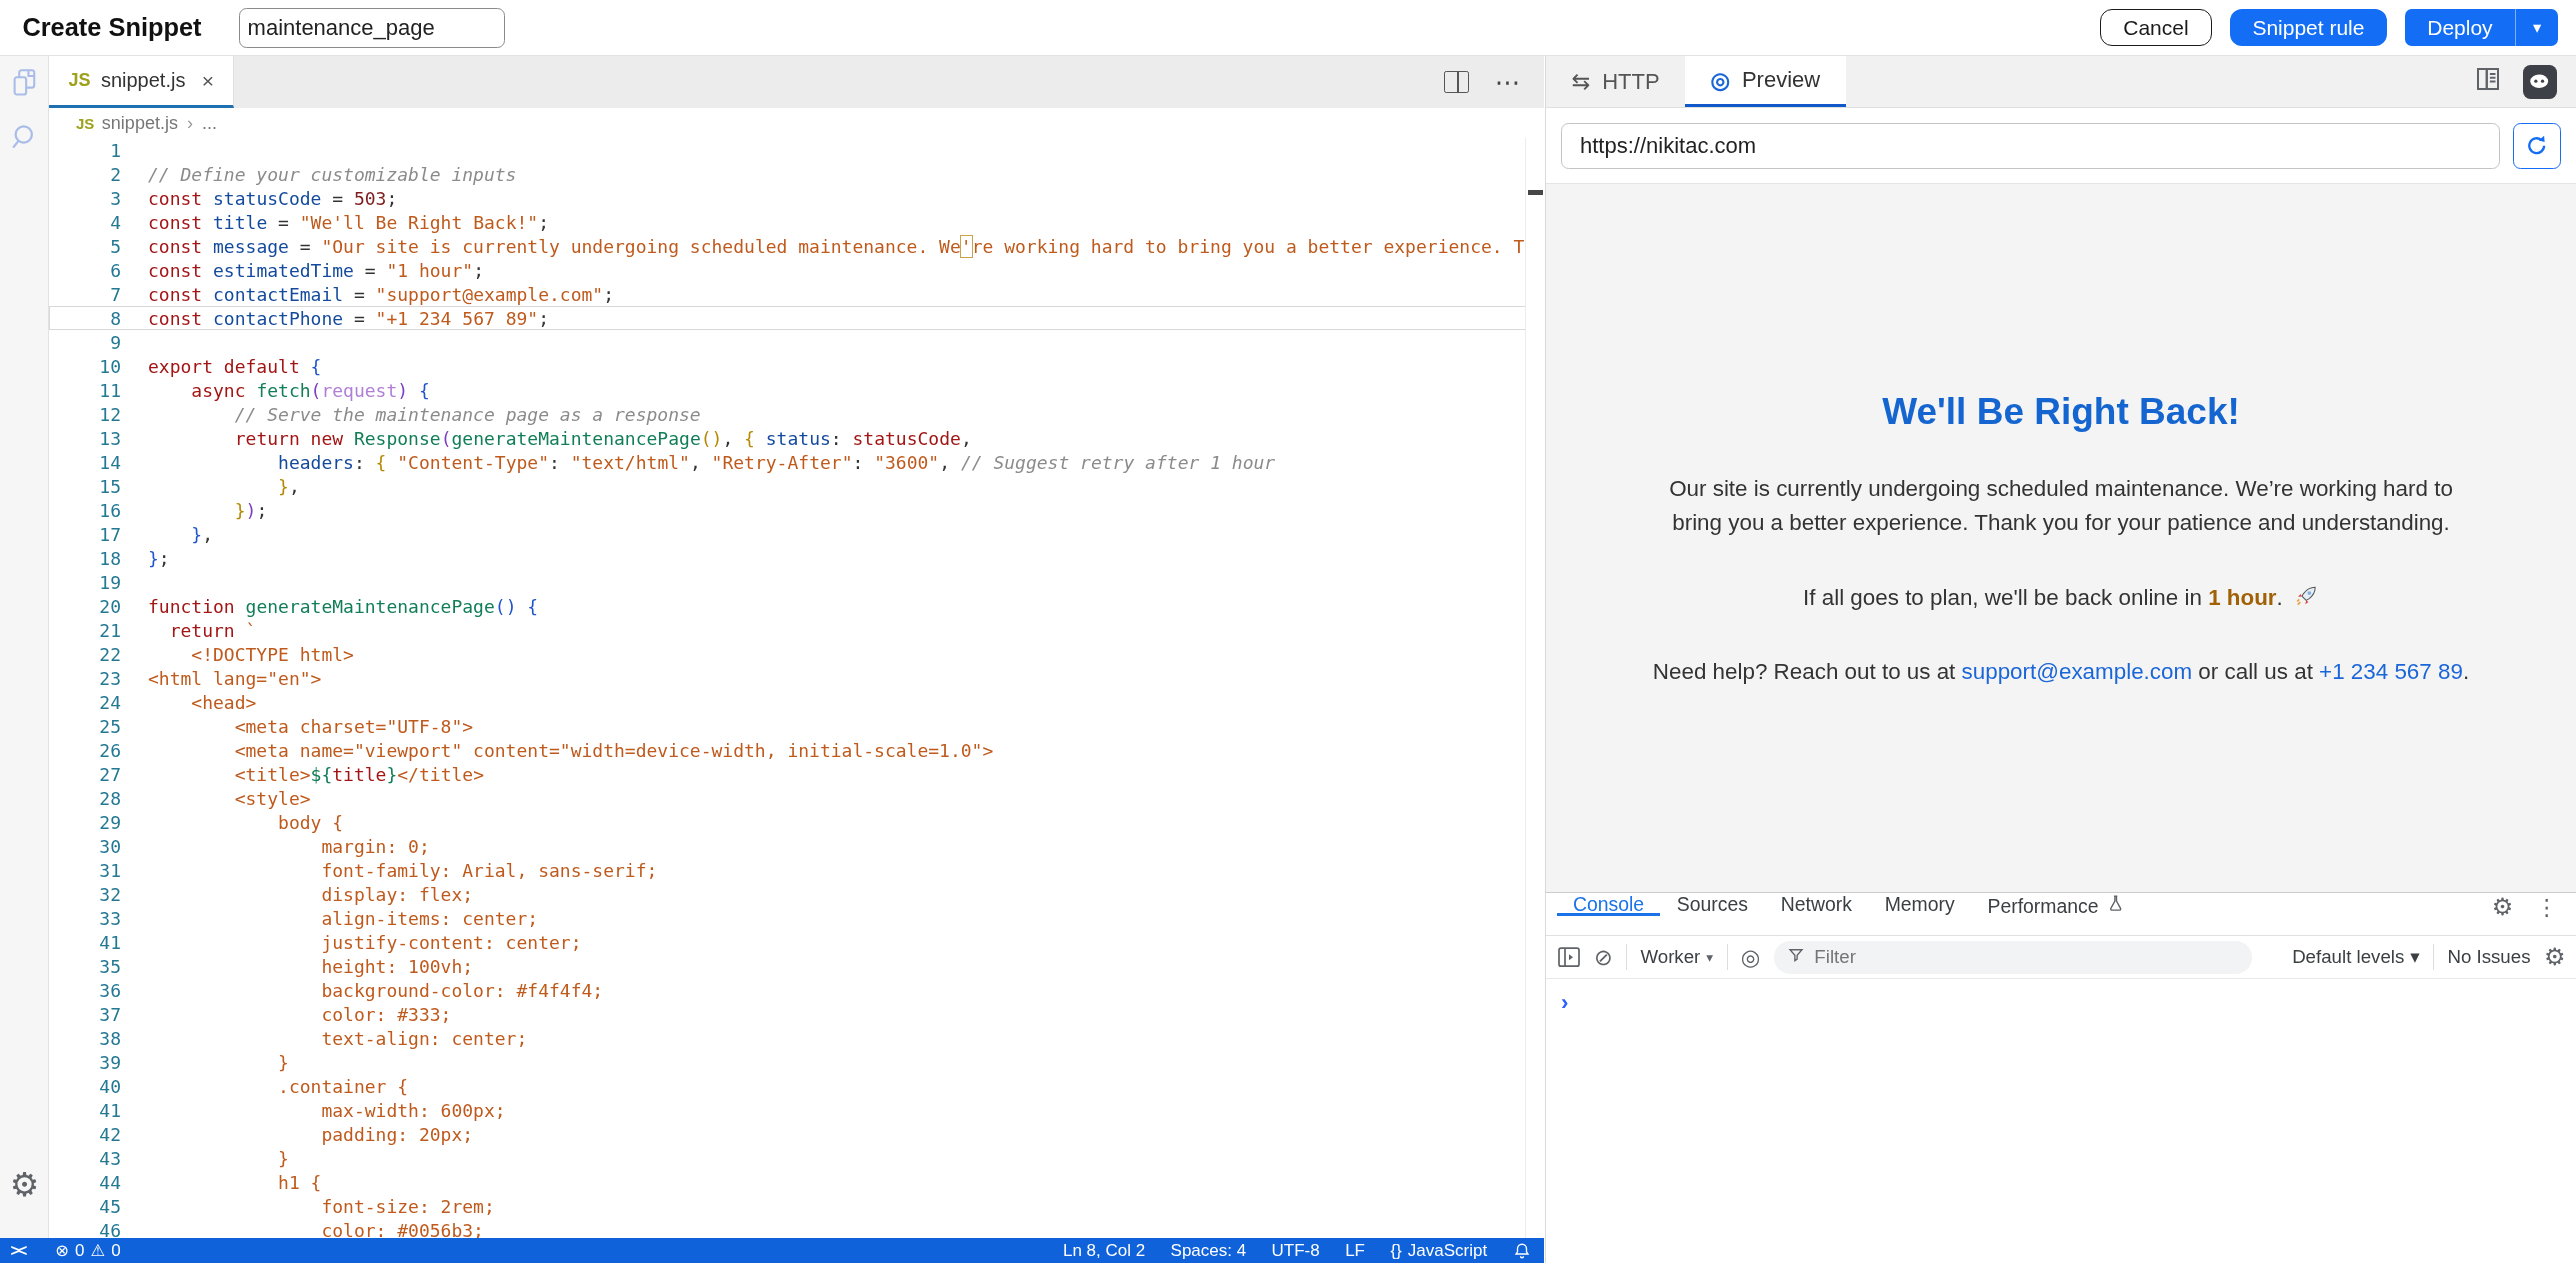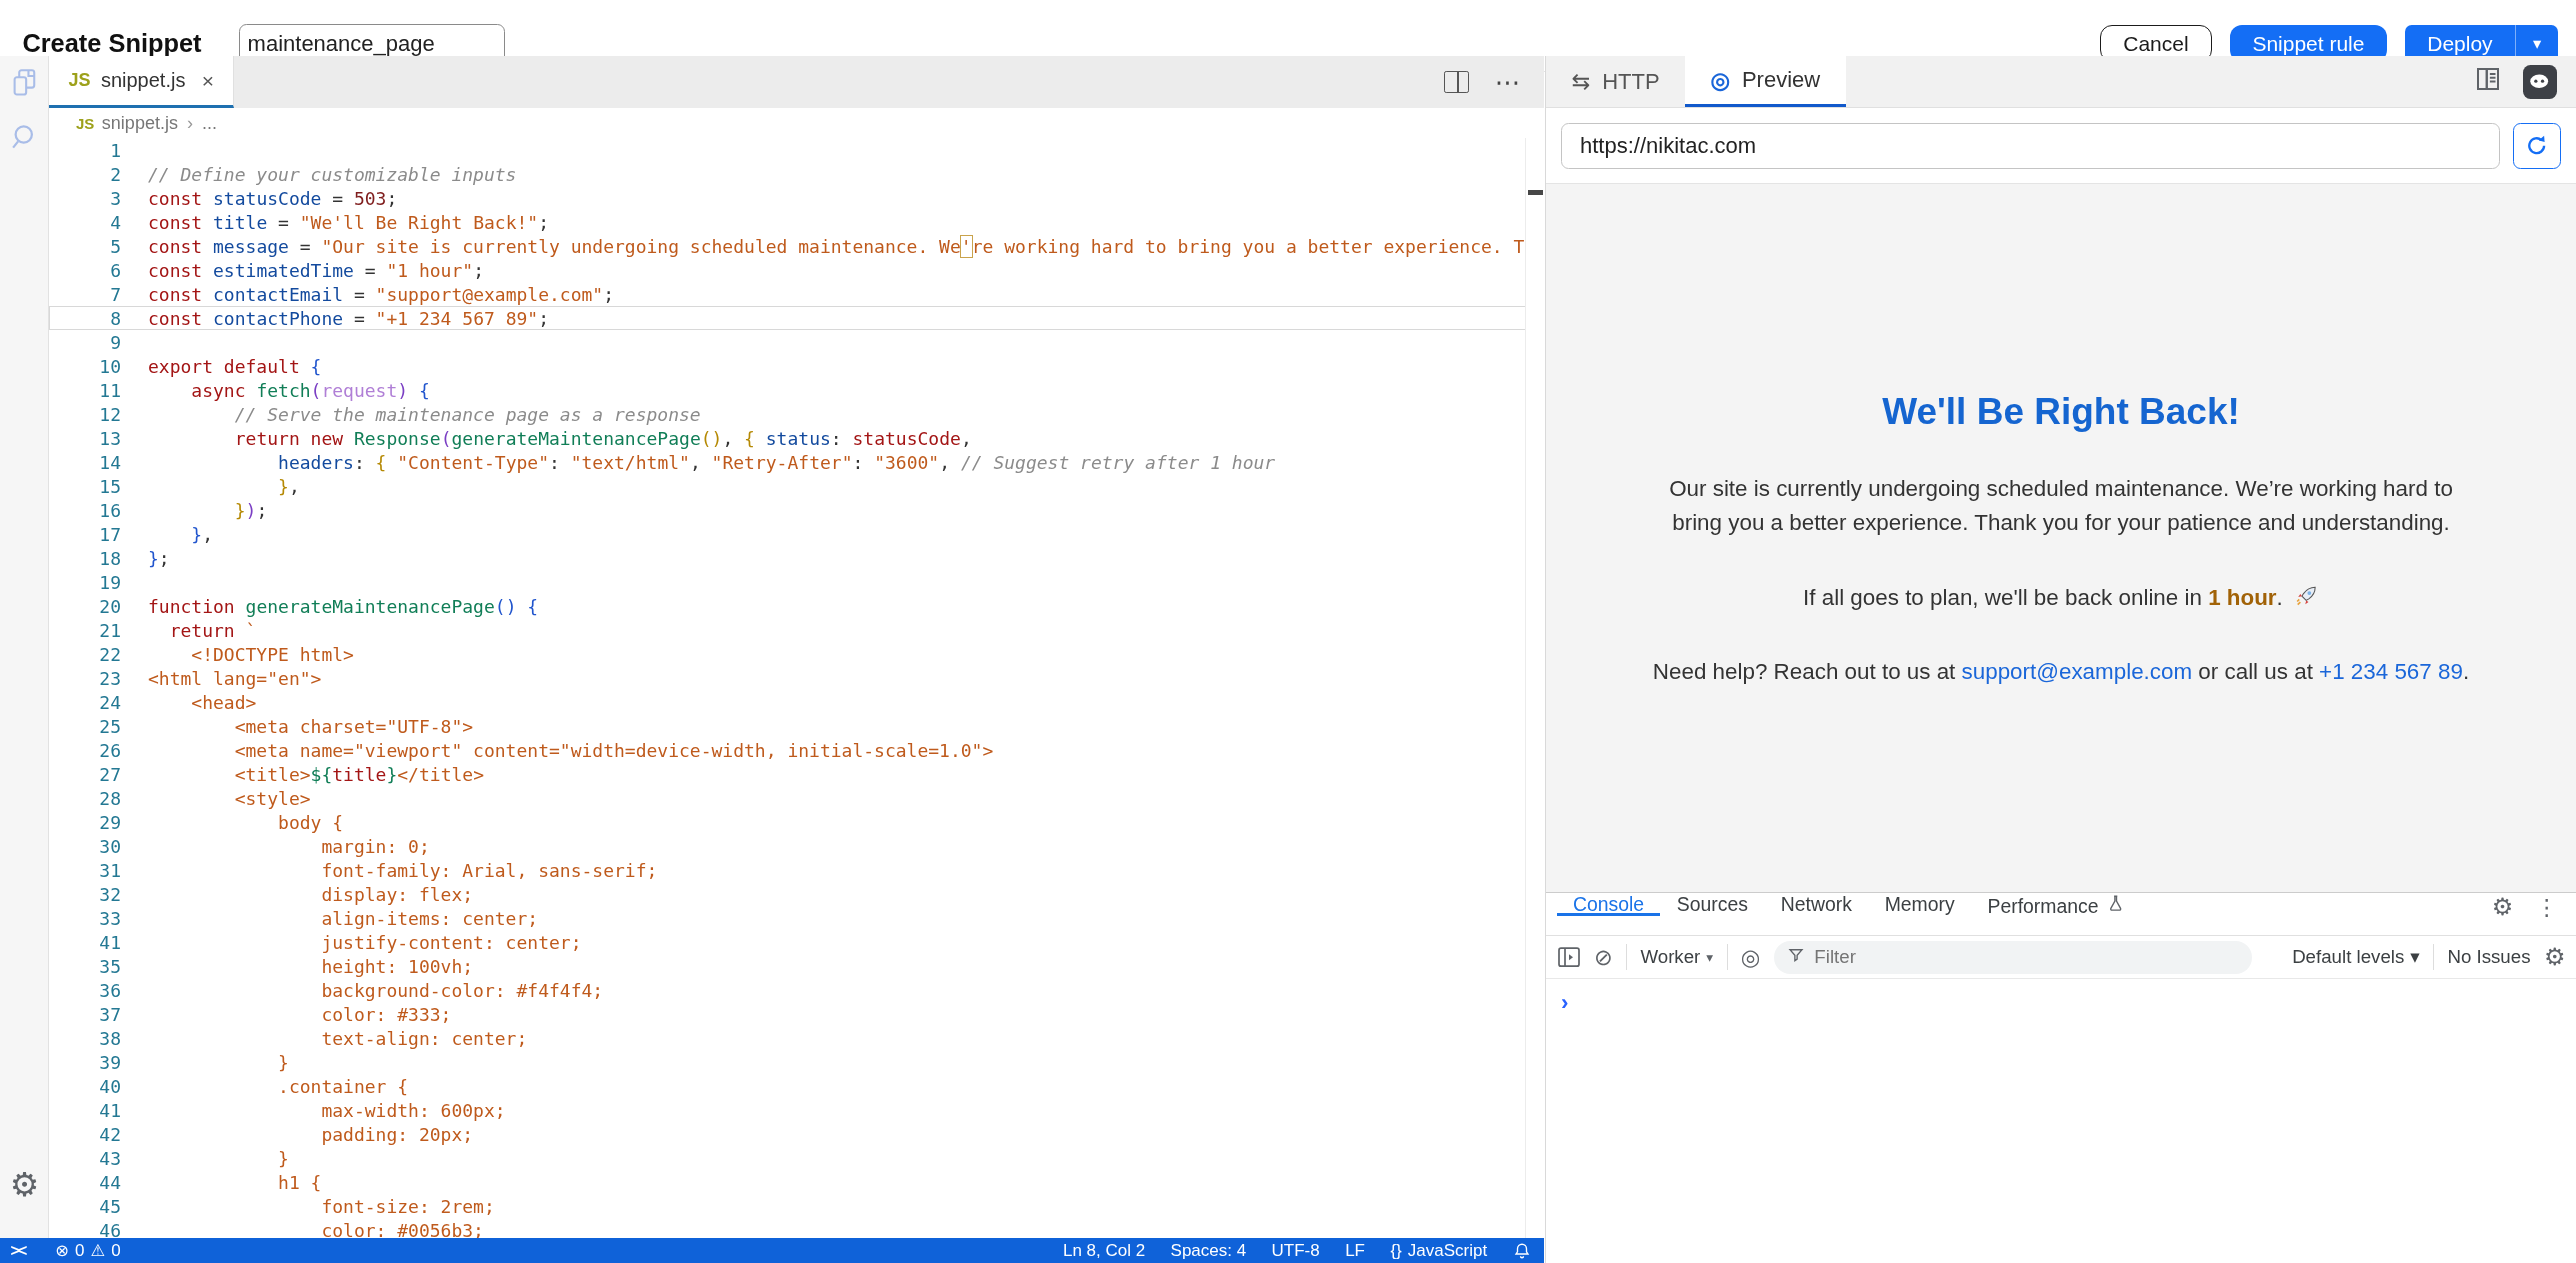--- a/index.html
+++ b/index.html
@@ -1,20 +1,20 @@
 <!DOCTYPE html>
 <html style="font-size:12px"><head>
 <meta charset="utf-8">
 <style>
   * { margin:0; padding:0; box-sizing:border-box; }
   html,body { width:2576px; height:1263px; font-family:"Liberation Sans", sans-serif; background:#fff; overflow:hidden; }
   body { position:relative; font-size:21px; color:#222; }
 
   
-  .topbar { position:absolute; left:0; top:16px; width:2576px; height:56px; background:#fff; border-bottom:0.7px solid #e3e3e3; display:flex; align-items:center; }
+  .topbar { position:absolute; left:0; top:0; width:2576px; height:56px; background:#fff; border-bottom:0.7px solid #e3e3e3; display:flex; align-items:center; }
   .topbar-title { font-size:25.4px; font-weight:bold; color:#111; margin-left:22.4px; }
   .name-input { margin-left:37px; width:266px; height:40px; border:1.1px solid #8a8a8a; border-radius:7.5px; font-size:22px; padding:0 8px; color:#222; font-family:"Liberation Sans",sans-serif; }
   .topbar-spacer { flex:1; }
   .btn { height:37px; border-radius:12px; font-size:21px; display:inline-flex; align-items:center; justify-content:center; padding:0 22.4px; cursor:pointer; }
   .btn-cancel { background:#fff; border:1.5px solid #1b1b1b; color:#1b1b1b; margin-right:18px; }
   .btn-blue { background:#146ef5; border:none; color:#fff; margin-right:18px; }
   .btn-split { display:inline-flex; margin-right:18px; }
   .btn-split .main { border-radius:6.7px 0 0 6.7px; margin-right:0; }
   .btn-split .arrow { width:43px; height:37px; background:#146ef5; color:#fff; border-radius:0 6.7px 6.7px 0; border-left:0.7px solid rgba(255,255,255,.45); display:flex; align-items:center; justify-content:center; font-size:16.4px; cursor:pointer; }
 

